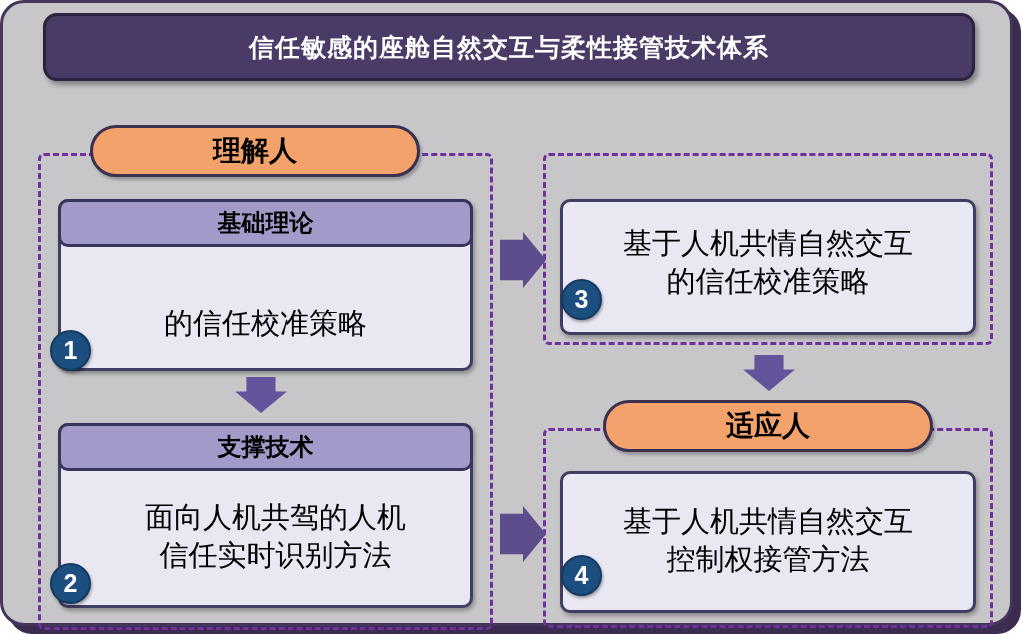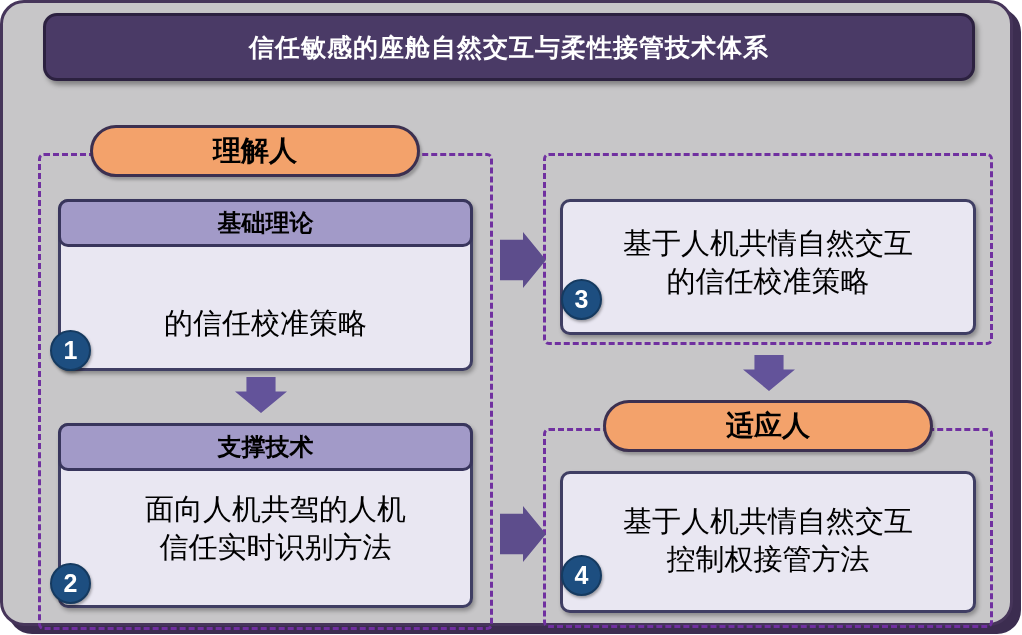--- a/index.html
+++ b/index.html
@@ -126,21 +126,21 @@
       <br>
       <span>的信任校准策略</span>
     </div>
   </div>
   <div class="badge" style="left:47px; top:327px;">1</div>
 
   <div class="down-arrow" style="left:232px; top:374px;"></div>
 
   <div class="light-box" style="left:55px; top:420px; width:415px; height:185px;">
     <div class="purple-header">支撑技术</div>
-    <div class="body-text" style="top:64px;padding-left:20px;">
+    <div class="body-text" style="top:72px;padding-left:20px;">
       <span>面向人机共驾的人机</span><br>
       <span>信任实时识别方法</span>
     </div>
   </div>
   <div class="badge" style="left:47px; top:560px;">2</div>
 
   <div class="right-arrow" style="left:497px; top:229px;"></div>
   <div class="right-arrow" style="left:497px; top:503px;"></div>
 
   <div class="dash-frame" style="left:540px; top:150px; width:450px; height:192px;"></div>

